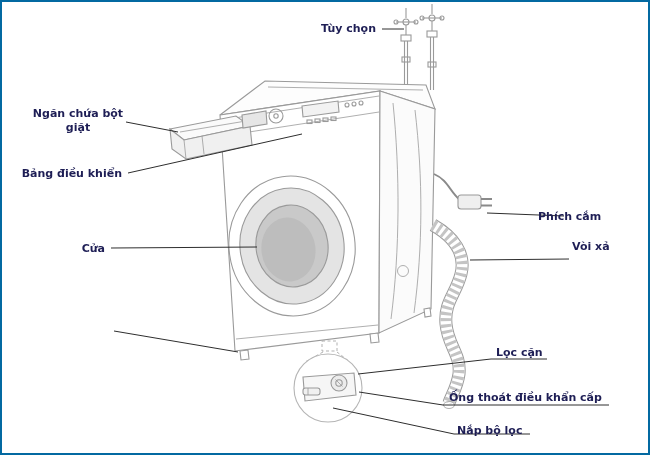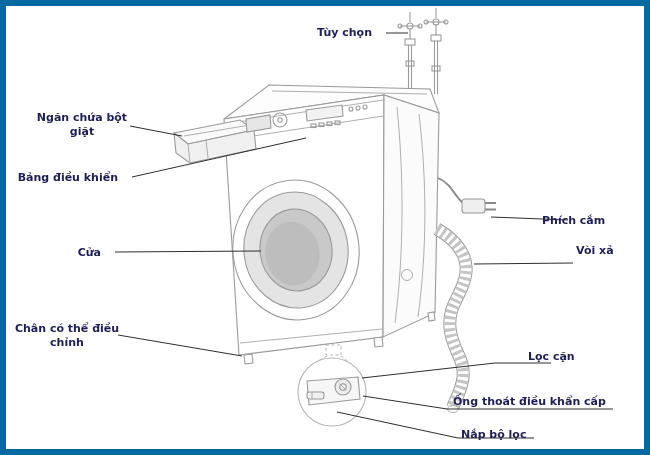--- a/index.html
+++ b/index.html
@@ -1,19 +1,19 @@
 <!DOCTYPE html>
 <html style="--label-color: #1e1e55; --leader-color: #2e2e2e; --machine-stroke: #9a9a9a; --door-glass: #c9c9c9;"><head>
 <meta charset="utf-8">
 <style>
   * { box-sizing: border-box; }
   html,body { margin:0; padding:0; background:#fff; }
   .stage {
     position:relative; width:650px; height:455px; overflow:hidden;
-    background:#fff; border:6px solid #0369a1;
+    background:#fff; border:2px solid #0369a1;
     font-family:"DejaVu Sans","Liberation Sans",sans-serif;
   }
   .stage svg { position:absolute; left:0; top:0; }
   .lbl {
     position:absolute; font-weight:bold; font-size:11px; line-height:1.25;
     color:var(--label-color,#1e1e55);
   }
   .nowrap { white-space:nowrap; }
   g.machine { stroke:var(--machine-stroke,#9a9a9a); stroke-width:1.1; fill:none; }
   .thin   { stroke:var(--machine-stroke,#9a9a9a); stroke-width:0.8; fill:none; }
@@ -141,20 +141,19 @@
       <path d="M356,372 L489,357 L545,357"></path>
       <path d="M357,390 L441,403 L607,403"></path>
       <path d="M331,406 L452,432 L528,432"></path>
     </g>
   </svg>
 
   <div class="lbl nowrap" style="right:272px; top:20px;">Tùy chọn</div>
   <div class="lbl nowrap" style="right:526px; top:165px;">Bảng điều khiển</div>
   <div class="lbl" style="left:26px; top:105px; width:100px; text-align:center;">Ngăn chứa bột giặt</div>
   <div class="lbl nowrap" style="right:543px; top:240px;text-align:center;">Cửa</div>
-  <div class="lbl" style="left:8px; top:316px; width:106px; text-align:center;">Chân có thể điều chỉnh</div>
   <div class="lbl nowrap" style="left:536px; top:208px;">Phích cắm</div>
   <div class="lbl nowrap" style="left:570px; top:238px;">Vòi xả</div>
-  <div class="lbl nowrap" style="left:494px; top:344px;margin-left:28px;">Lọc cặn</div>
+  <div class="lbl nowrap" style="left:494px; top:344px;">Lọc cặn</div>
   <div class="lbl nowrap" style="left:447px; top:389px;">Ống thoát điều khẩn cấp</div>
   <div class="lbl nowrap" style="left:455px; top:422px;">Nắp bộ lọc</div>
 
 </div>
 
 </body></html>

